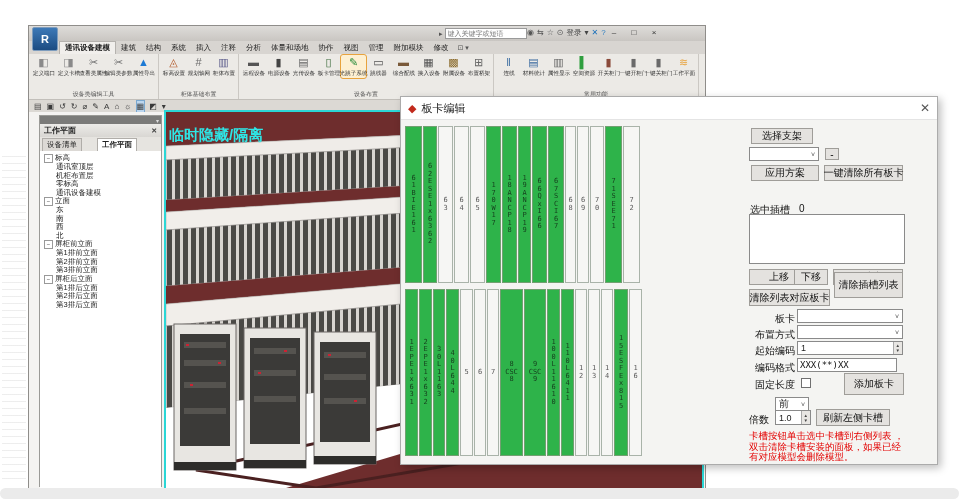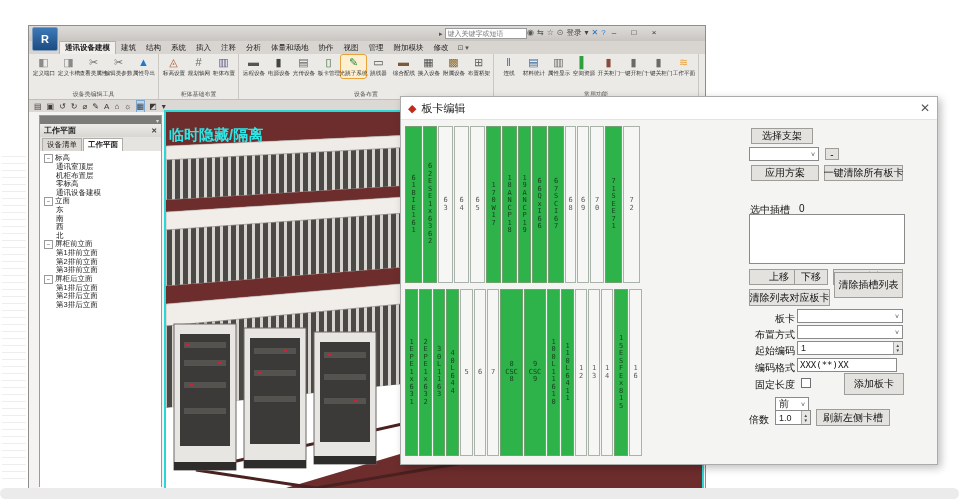--- a/index.html
+++ b/index.html
@@ -42,21 +42,21 @@
   .qat{height:12px;background:#dcd9d4;border-bottom:1px solid #bcb8b3;display:flex;align-items:center;gap:5px;padding-left:5px;font-size:8px;color:#3a3a3a;}
   .qic{line-height:11px;}
   .qic.hl{background:#bcd6ee;outline:1px solid #7aa8d0;}
   
   .main{position:absolute;left:0;top:86px;width:676px;height:377px;background:#f4f3f1;}
   
   .panel{position:absolute;left:10px;top:3px;width:123px;height:372px;background:#fff;border:1px solid #9a9a96;box-sizing:border-box;}
   .mini{height:8px;background:#7b7b79;display:flex;justify-content:flex-end;align-items:center;color:#ddd;font-size:6px;padding:0 2px;}
   .ptitle{height:13px;background:linear-gradient(#ecebe8,#d9d7d3);display:flex;align-items:center;padding:0 4px;font-size:8px;font-weight:bold;color:#222;}
   .pclose{margin-left:auto;font-size:7px;color:#444;}
-  .ptabs{height:14px;background:#e6e4e0;display:flex;align-items:flex-end;padding-left:2px;gap:1px;}
+  .ptabs{height:14px;background:#e6e4e0;display:flex;align-items:flex-end;padding-left:2px;gap:15px;}
   .ptab{font-size:7.5px;line-height:12px;padding:0 4px;border:1px solid #b0ada9;border-bottom:none;background:#dcd9d5;white-space:nowrap;}
   .ptab.active{background:#fff;font-weight:bold;}
   .pbody{background:#fff;height:calc(100% - 35px);overflow:hidden;padding-top:3px;}
   .trow{font-size:7.5px;line-height:8.5px;white-space:nowrap;color:#222;display:flex;align-items:center;gap:2px;}
   .texp{width:7px;height:7px;border:1px solid #999;font-size:6px;line-height:6px;text-align:center;color:#444;background:#fff;flex:0 0 auto;}
   
   .vp{position:absolute;left:135px;top:-2px;width:540px;height:380px;border:2px solid #2bd6d6;box-sizing:border-box;background:#fff;overflow:hidden;}
   .vplabel{position:absolute;left:3px;top:14px;font-size:15px;font-weight:bold;color:#2ee6e6;z-index:3;}
   
   .dlg{position:absolute;left:400px;top:96px;width:538px;height:369px;background:#f4f4f2;border:1px solid #ababab;
@@ -681,16 +681,21 @@
     </div>
   <div class="lbl" style="left:348px;top:316px">倍数</div>
   <div class="spin" style="left:374px;top:313px;width:36px;height:15px">
     <span>1.0</span>
     <span class="ud">
         <span>▲</span>
         <span>▼</span>
       </span>
   </div>
   <div class="btn" style="left:415px;top:312px;width:74px;height:17px">刷新左侧卡槽</div>
+  <div class="hint" style="left:348px;top:334px" id="hints">
+      <div>卡槽按钮单击选中卡槽到右侧列表 ，</div>
+      <div>双击清除卡槽安装的面板，如果已经</div>
+      <div>有对应模型会删除模型。</div>
+    </div>
 </div>
 
 <div class="left-strip"></div>
 <div class="bottom-strip"></div>
 
 </body></html>

